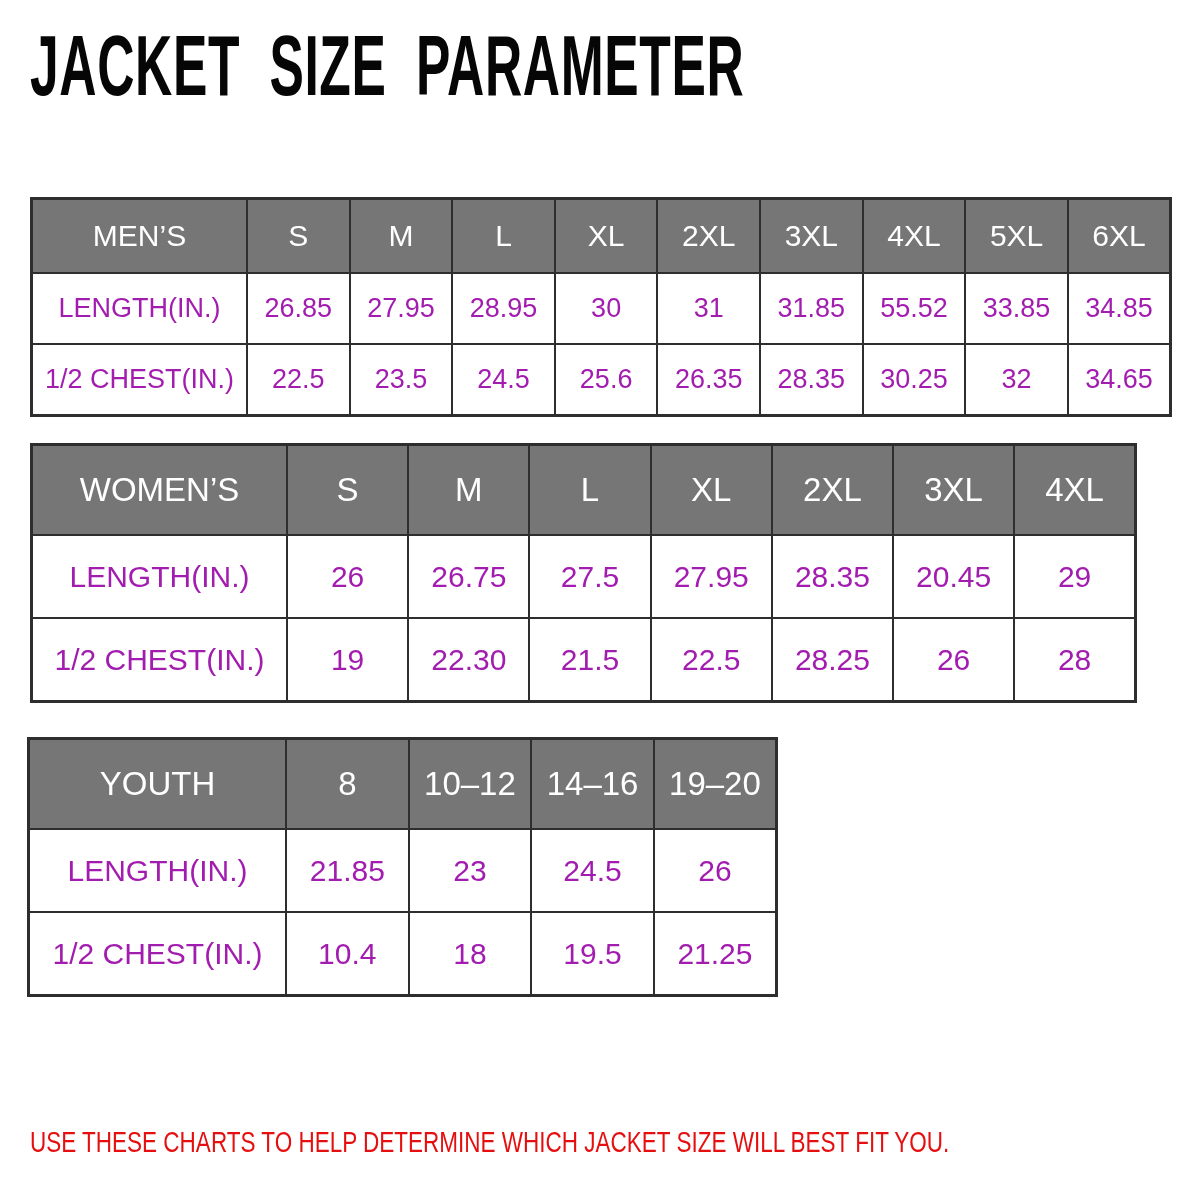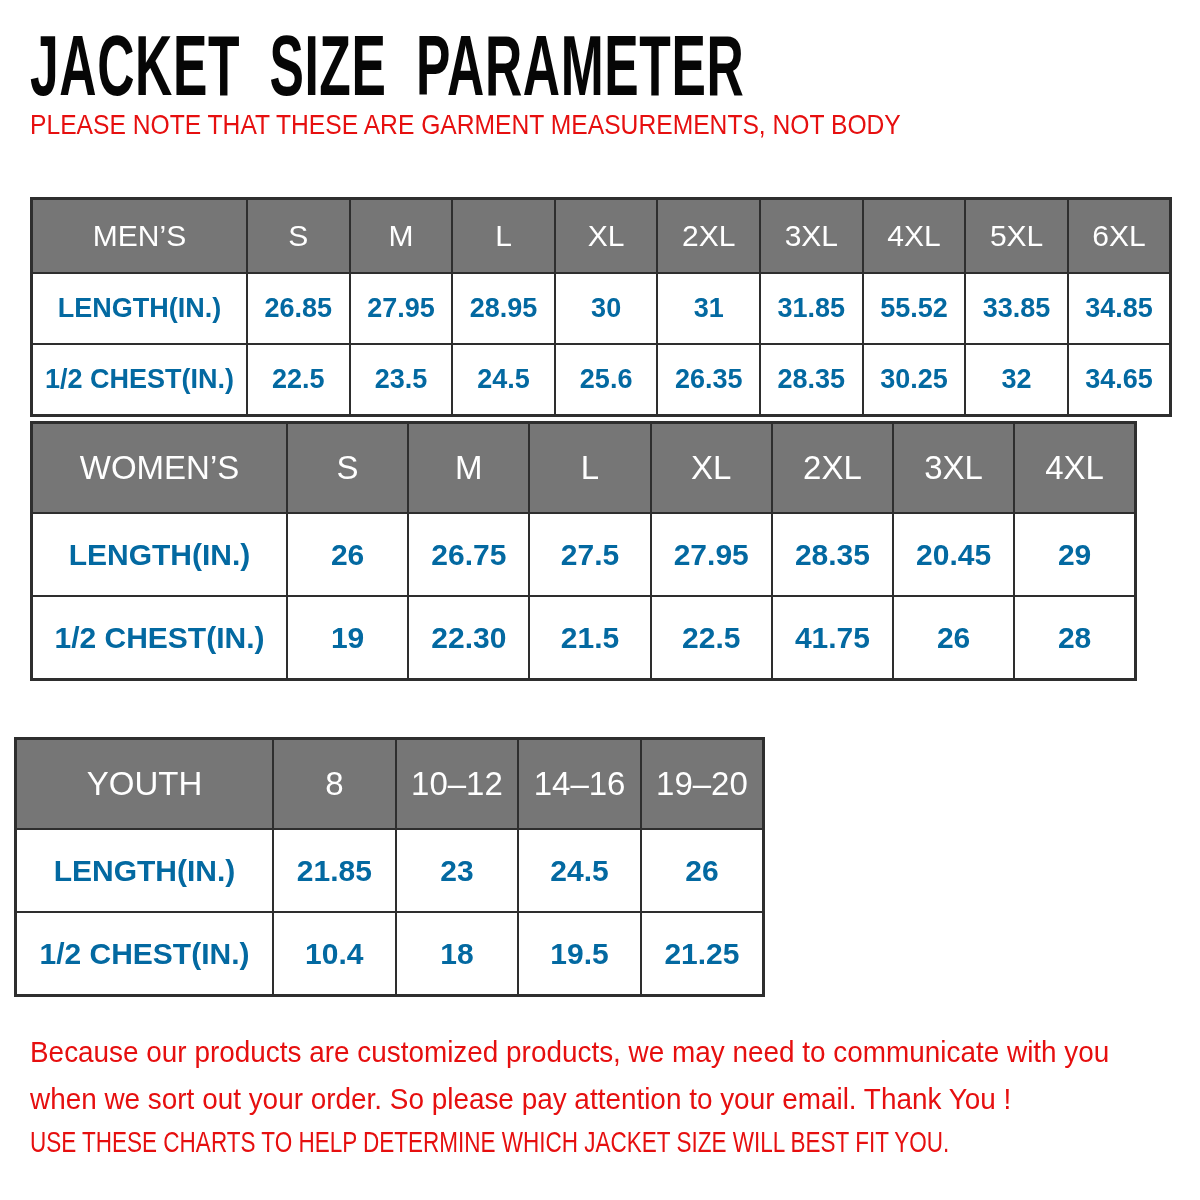--- a/index.html
+++ b/index.html
@@ -57,37 +57,37 @@
     padding:0;
     overflow:hidden;
   }
   table.size-table thead th{
     background:var(--gray);
     color:#ffffff;
     font-weight:normal;
   }
   table.size-table tbody td{
     background:#ffffff;
-    color:#0369a1;
-    font-weight:bold;
+    color:#a21caf;
+    font-weight:normal;
   }
   
   #mens-table{left:30px; top:197px;}
   .t-mens{width:1142px;}
   .t-mens thead th{height:72px; font-size:30px;}
   .t-mens tbody td{height:69px; font-size:27px;}
   .t-mens th:first-child, .t-mens td:first-child{width:213px;}
   
-  #womens-table{left:30px; top:421px;border-radius:28px;}
+  #womens-table{left:30px; top:443px;border-radius:28px;}
   .t-womens{width:1107px;}
   .t-womens thead th{height:88px; font-size:33px;}
   .t-womens tbody td{height:81px; font-size:30px;}
   .t-womens th:first-child, .t-womens td:first-child{width:253px;}
   
-  #youth-table{left:14px; top:737px;}
+  #youth-table{left:27px; top:737px;}
   .t-youth{width:751px;}
   .t-youth thead th{height:88px; font-size:33px;}
   .t-youth tbody td{height:81px; font-size:30px;}
   .t-youth th:first-child, .t-youth td:first-child{width:255px;}
   
   #footer-paragraph{
     left:30px; top:1028px;
     font-size:30px;
     line-height:47px;
     color:var(--red);
@@ -104,23 +104,20 @@
 </head>
 <body>
 
 <div id="page">
 
   <div id="title" class="abs">
     <span class="cond">JACKET SIZE PARAMETER</span>
   </div>
 
   <div id="note" class="abs">
-    <div>
-      <span class="cond">PLEASE NOTE THAT THESE ARE GARMENT MEASUREMENTS, NOT BODY</span>
-    </div>
   </div>
 
   <div id="mens-table" class="abs">
     <table class="size-table t-mens">
         <thead>
           <tr>
             <th>MEN’S</th>
             <th>S</th>
             <th>M</th>
             <th>L</th>
@@ -185,21 +182,21 @@
             <td>28.35</td>
             <td>20.45</td>
             <td>29</td>
           </tr>
           <tr>
             <td>1/2 CHEST(IN.)</td>
             <td>19</td>
             <td>22.30</td>
             <td>21.5</td>
             <td>22.5</td>
-            <td>41.75</td>
+            <td>28.25</td>
             <td>26</td>
             <td>28</td>
           </tr>
         </tbody>
       </table>
   </div>
 
   <div id="youth-table" class="abs">
     <table class="size-table t-youth">
         <thead>
@@ -223,26 +220,18 @@
             <td>1/2 CHEST(IN.)</td>
             <td>10.4</td>
             <td>18</td>
             <td>19.5</td>
             <td>21.25</td>
           </tr>
         </tbody>
       </table>
   </div>
 
-  <div id="footer-paragraph" class="abs">
-    <div>
-      <span class="cond">Because our products are customized products, we may need to communicate with you</span>
-    </div>
-    <div>
-      <span class="cond">when we sort out your order. So please pay attention to your email. Thank You !</span>
-    </div>
-  </div>
 
   <div id="fit-note" class="abs">
     <span class="cond">USE THESE CHARTS TO HELP DETERMINE WHICH JACKET SIZE WILL BEST FIT YOU.</span>
   </div>
 
 </div>
 
 </body></html>

